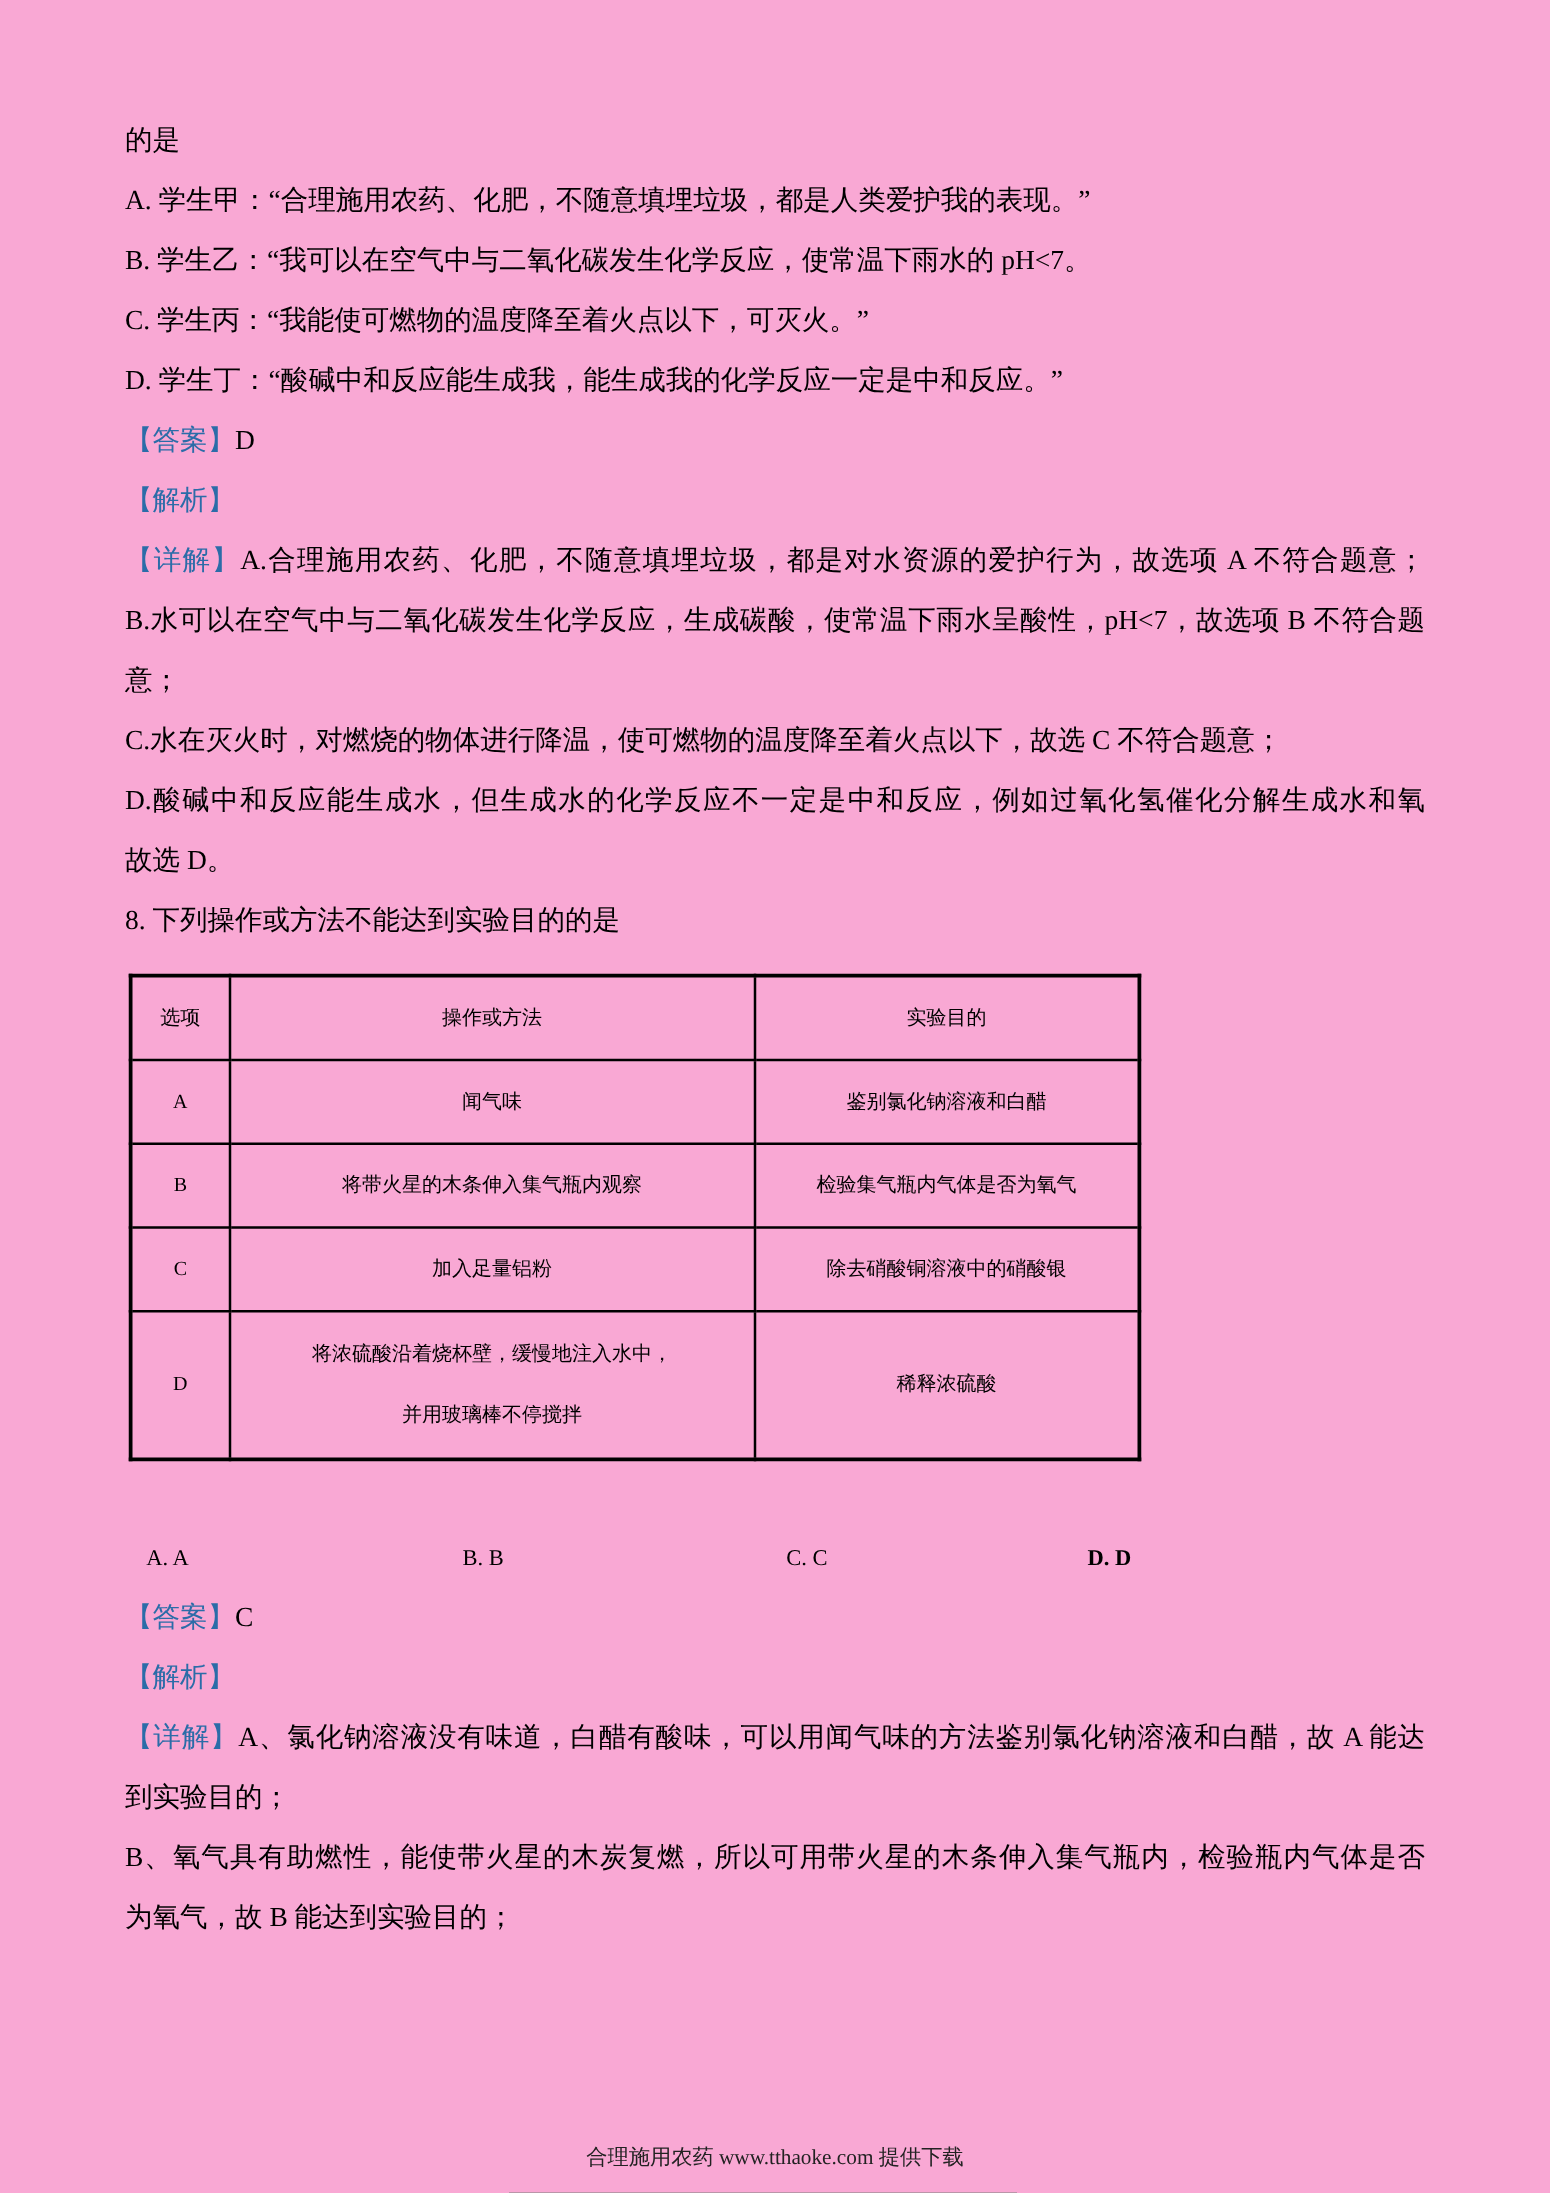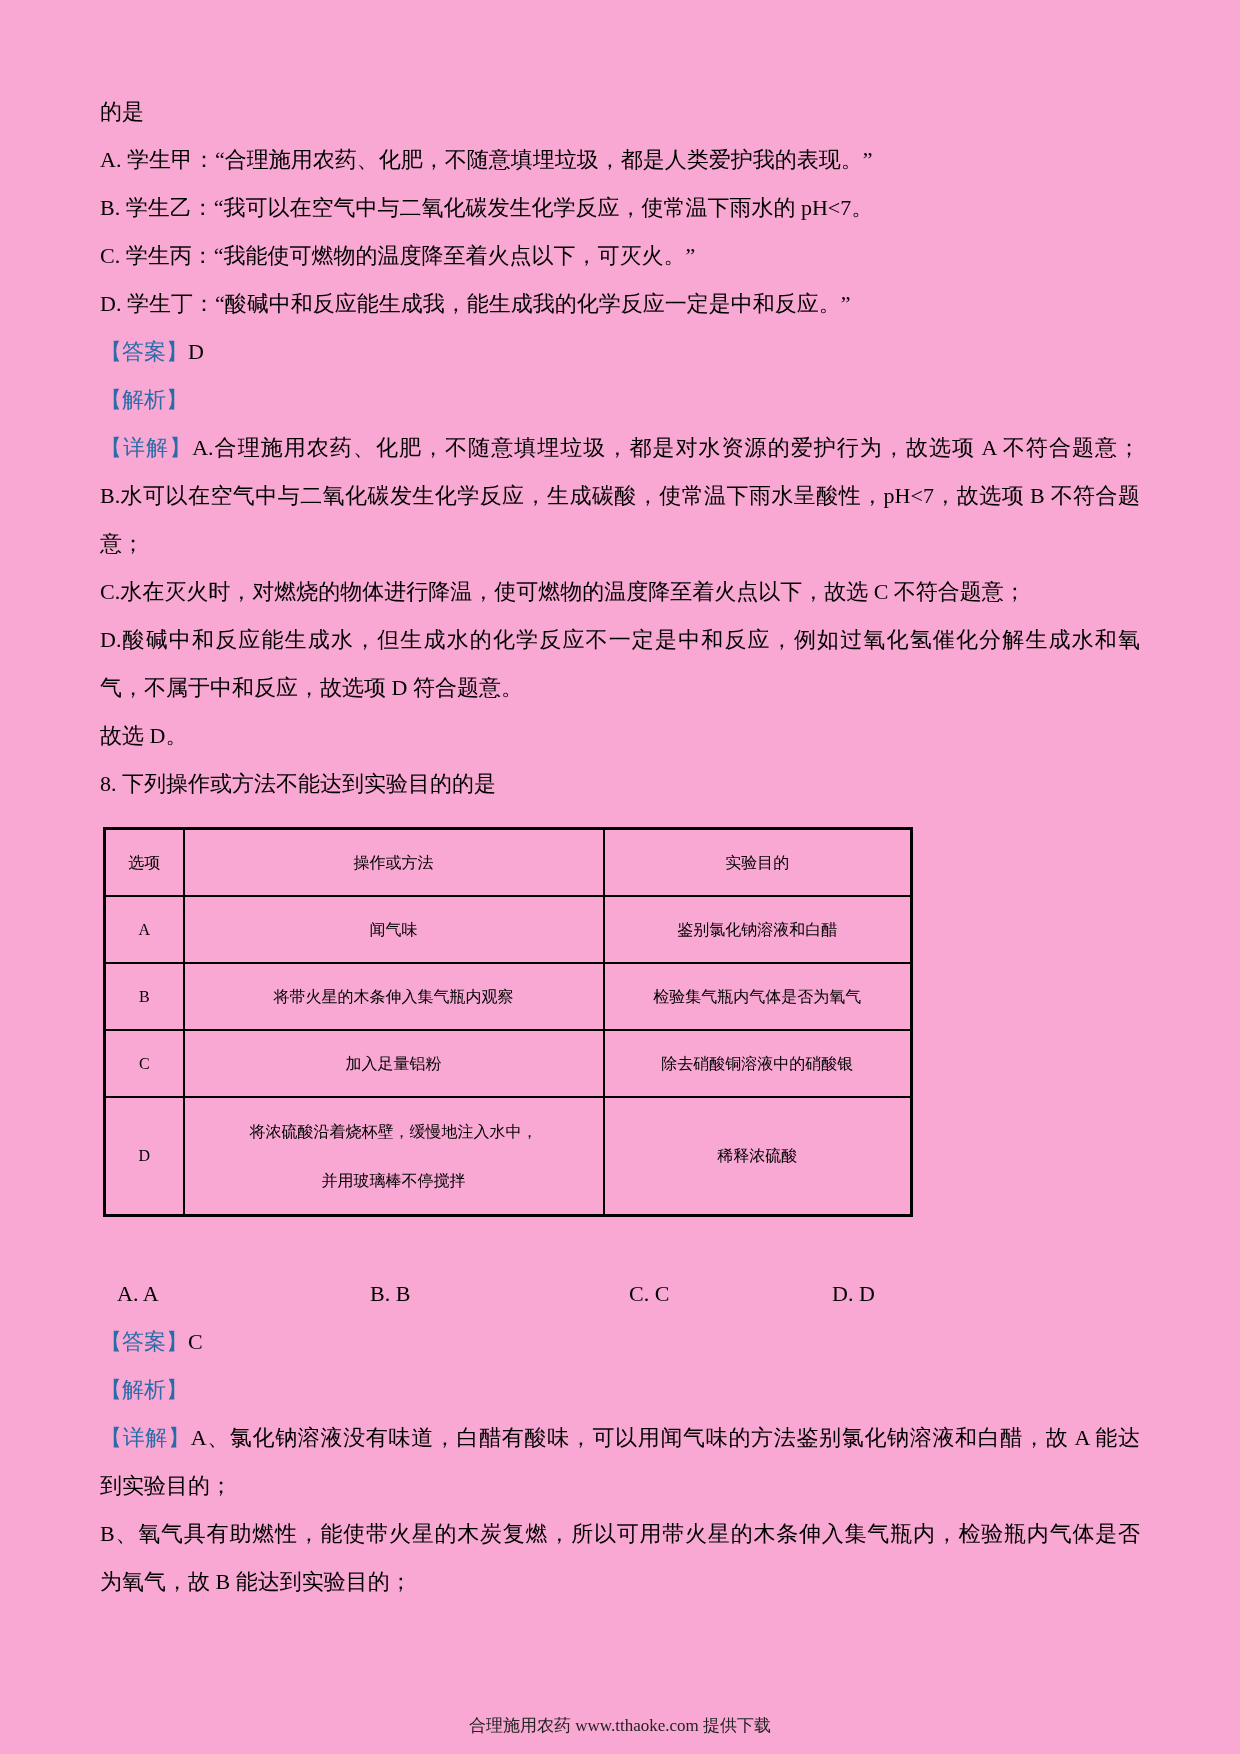--- a/index.html
+++ b/index.html
@@ -47,28 +47,28 @@
     overflow:hidden;
   }
   tr.r65  td { height:65px; }
   tr.r116 td { height:116px; }
   .cell-line { line-height:49px; }
   
   .choices-row {
     position:relative;
     height:48px;
     margin-top:53px;
-    font-size:22px;
+    font-size:18px;
     line-height:48px;
   }
   .choices-row .choice { position:absolute; top:0; white-space:nowrap; }
   .choice-a { left:17px; }
   .choice-b { left:270px; }
   .choice-c { left:529px; }
-  .choice-d { left:732px; }
+  .choice-d { left:770px;font-weight:bold; }
   
   .footer {
     position:absolute;
     top:1714px; left:0;
     width:100%;
     text-align:center;
     font-size:17px;
     line-height:24px;
     color:#222;
   }
@@ -92,21 +92,20 @@
       <span class="blue">【解析】</span>
     </div>
 
     <div class="line just">
       <span class="blue">【详解】</span><span>A.合理施用农药、化肥，不随意填埋垃圾，都是对水资源的爱护行为，故选项 A 不符合题意；</span>
     </div>
     <div class="line just">B.水可以在空气中与二氧化碳发生化学反应，生成碳酸，使常温下雨水呈酸性，pH&lt;7，故选项 B 不符合题</div>
     <div class="line">意；</div>
     <div class="line">C.水在灭火时，对燃烧的物体进行降温，使可燃物的温度降至着火点以下，故选 C 不符合题意；</div>
     <div class="line just">D.酸碱中和反应能生成水，但生成水的化学反应不一定是中和反应，例如过氧化氢催化分解生成水和氧</div>
-    <div class="line">气，不属于中和反应，故选项 D 符合题意。</div>
     <div class="line">故选 D。</div>
 
     <div class="line">8. 下列操作或方法不能达到实验目的的是</div>
 
     <table class="qtable">
       <colgroup>
         <col style="width:79px">
         <col style="width:420px">
         <col style="width:308px">
       </colgroup>

